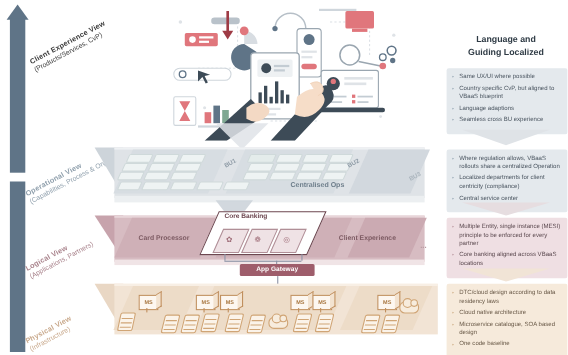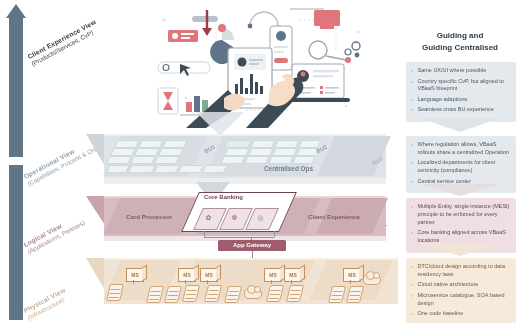--- a/index.html
+++ b/index.html
@@ -447,22 +447,22 @@
         <i style="top:8px;"></i>
         <i style="top:12px;"></i>
       </div>
 
     <div class="cloud" style="left:158px;top:30px;"></div>
     <div class="cloud" style="left:277px;top:16px;"></div>
   </div>
 
   <div id="right">
     <div class="r-title">
-      <div>Guiding and</div>
-      <div>Guiding Centralised</div>
+      <div>Language and</div>
+      <div>Guiding Localized</div>
     </div>
 
     <div class="r-card c1">
       <div class="r-item">
         <span class="r-bullet">‣</span>
         <span class="r-text">Same UX/UI where possible</span>
         </div>
       <div class="r-item">
         <span class="r-bullet">‣</span>
         <span class="r-text">Country specific CvP, but aligned to VBaaS blueprint</span>

